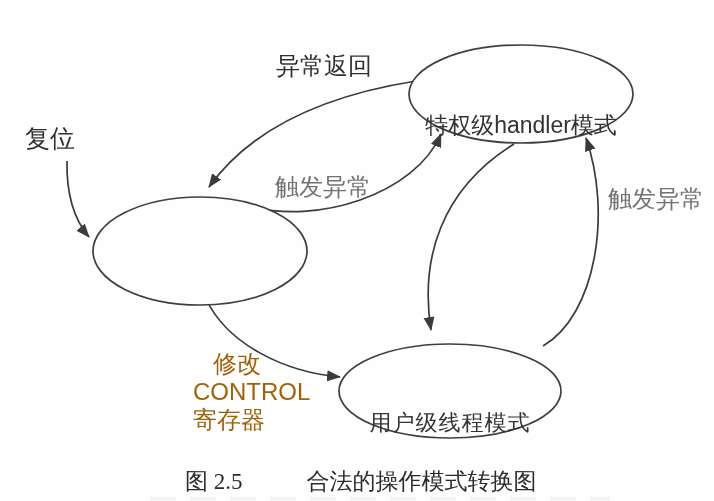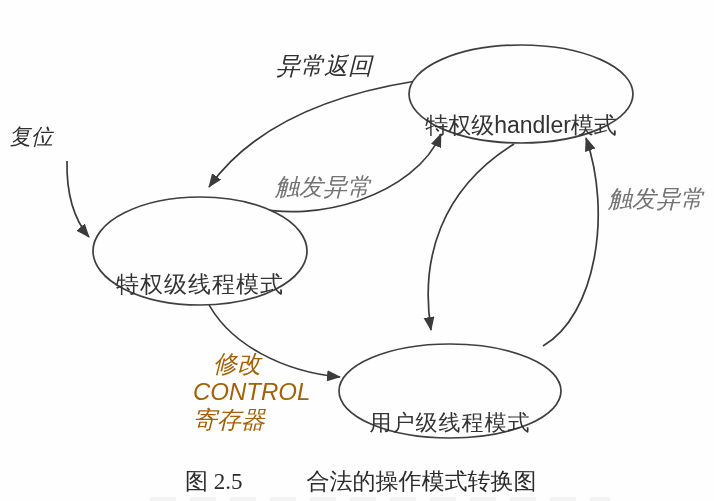--- a/index.html
+++ b/index.html
@@ -5,21 +5,21 @@
   html,body{margin:0;padding:0;background:#ffffff;}
   #canvas{
     position:relative;width:714px;height:501px;background:#fefefe;overflow:hidden;
     font-family:"Liberation Sans","DejaVu Sans",sans-serif;color:#2f2f2f;
   }
   svg{position:absolute;left:0;top:0;}
   .node-label{
     position:absolute;transform:translate(-50%,-50%);
     font-size:23px;letter-spacing:1px;white-space:nowrap;color:#333;margin-top:32px;
   }
-  .edge-label{position:absolute;font-size:24px;white-space:nowrap;color:#2f2f2f;font-style:italic;}
+  .edge-label{position:absolute;font-size:24px;white-space:nowrap;color:#2f2f2f;}
   .red-label{color:#737373;}
   .blue-label{color:#a16207;}
   .multiline{line-height:29px;}
   .blue-block{line-height:28px;font-size:24px;}
   .blue-block .indent{padding-left:20px;}
   .caption{
     position:absolute;left:185px;top:466px;width:420px;
     font-family:"Liberation Serif","DejaVu Serif",serif;
     font-size:23px;color:#2b2b2b;white-space:nowrap;
   }
@@ -46,25 +46,24 @@
     <path d="M 250,206 C 315,225 415,195 441,134" fill="none" stroke="#3b3b3b" stroke-width="1.7" marker-end="url(#arrow)"></path>
     <path d="M 514,144 C 440,190 420,260 431,330" fill="none" stroke="#3b3b3b" stroke-width="1.7" marker-end="url(#arrow)"></path>
     <path d="M 543,346 C 596,315 612,213 586,138" fill="none" stroke="#3b3b3b" stroke-width="1.7" marker-end="url(#arrow)"></path>
     <path d="M 206,299 C 228,345 285,372 340,377" fill="none" stroke="#3b3b3b" stroke-width="1.7" marker-end="url(#arrow)"></path>
 
     <ellipse cx="200" cy="251" rx="107" ry="54" fill="#fefefe" stroke="#3f3f3f" stroke-width="1.7"></ellipse>
     <ellipse cx="521" cy="94" rx="112" ry="49" fill="#fefefe" stroke="#3f3f3f" stroke-width="1.7"></ellipse>
     <ellipse cx="450" cy="391" rx="111" ry="47" fill="#fefefe" stroke="#3f3f3f" stroke-width="1.7"></ellipse>
   </svg>
 
-  <div class="node-label" style="left:200px;top:252px;">特权级线程模式</div>
   <div class="node-label" style="left:521px;top:93px;letter-spacing:0;">特权级handler模式</div>
   <div class="node-label" style="left:450px;top:391px;font-size:22px;">用户级线程模式</div>
 
-  <div class="edge-label" style="left:9px;top:122px;font-size:22px;">复位</div>
+  <div class="edge-label" style="left:25px;top:122px;font-size:25px;">复位</div>
 
   <div class="edge-label" style="left:276px;top:50px;">异常返回</div>
 
   <div class="edge-label red-label" style="left:275px;top:171px;">触发异常</div>
 
   <div class="edge-label red-label" style="left:608px;top:183px;">触发异常</div>
 
 
   <div class="edge-label blue-label blue-block" style="left:193px;top:350px;">
     <div class="indent">修改</div>

